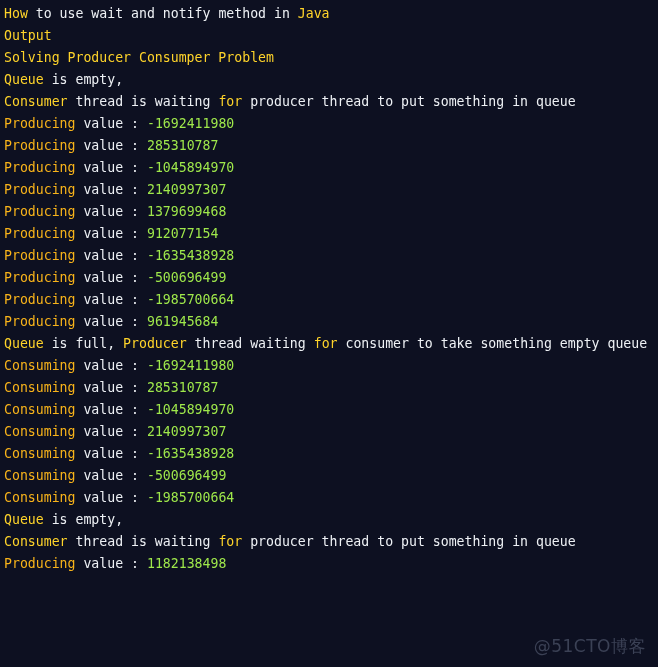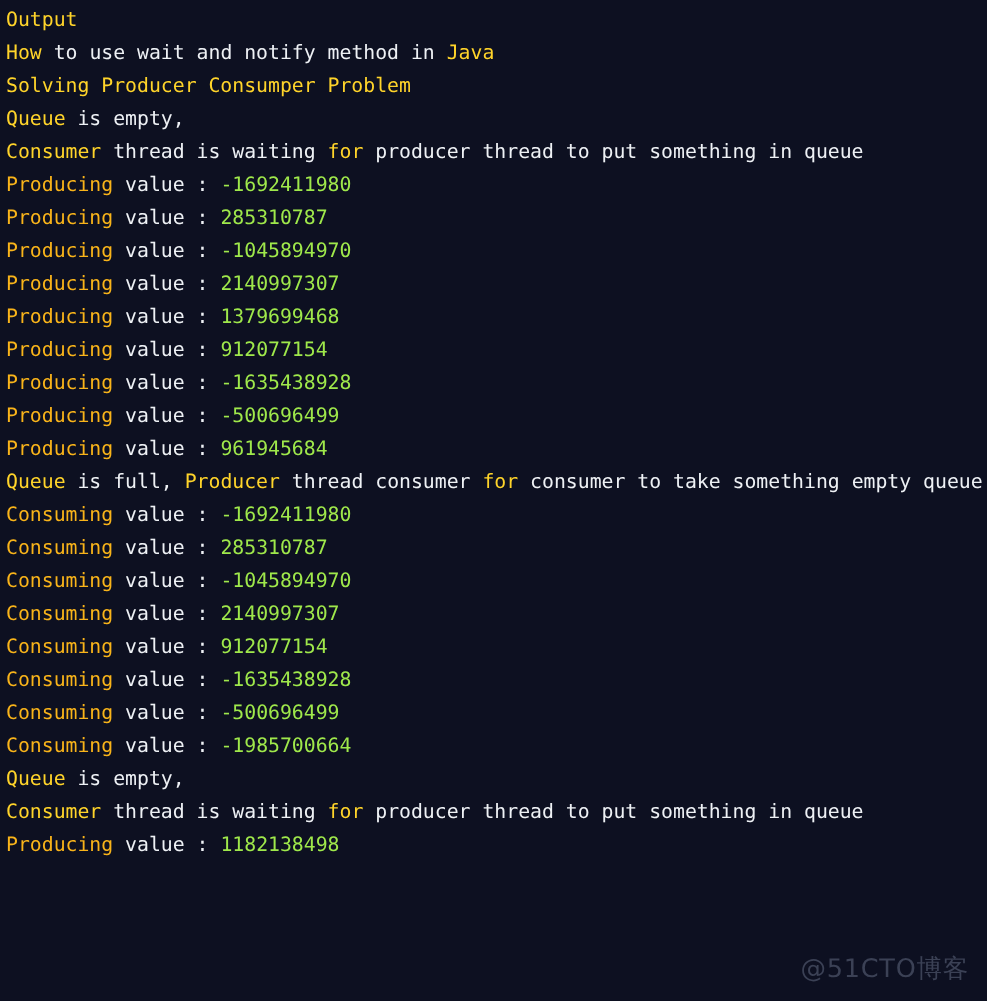--- a/index.html
+++ b/index.html
@@ -45,39 +45,39 @@
     letter-spacing: 0.5px;
     user-select: none;
     pointer-events: none;
   }
 </style>
 </head>
 <body>
 
 <div id="console-root" style="background: rgb(13, 16, 33);">
   <div id="console-lines">
+      <div class="line"><span class="tok c-yellow">How</span><span class="tok c-white"> to use wait and notify method in </span><span class="tok c-yellow">Java</span></div>
       <div class="line"><span class="tok c-yellow">Output</span></div>
-      <div class="line"><span class="tok c-yellow">How</span><span class="tok c-white"> to use wait and notify method in </span><span class="tok c-yellow">Java</span></div>
       <div class="line"><span class="tok c-yellow">Solving Producer Consumper Problem</span></div>
       <div class="line"><span class="tok c-yellow">Queue</span><span class="tok c-white"> is empty,</span><span class="tok c-yellow">Consumer</span><span class="tok c-white"> thread is waiting </span><span class="tok c-yellow">for</span><span class="tok c-white"> producer thread to put something in queue</span></div>
       <div class="line"><span class="tok c-orange">Producing</span><span class="tok c-white"> value</span><span class="tok c-white"> : </span><span class="tok c-green">-1692411980</span></div>
       <div class="line"><span class="tok c-orange">Producing</span><span class="tok c-white"> value</span><span class="tok c-white"> : </span><span class="tok c-green">285310787</span></div>
       <div class="line"><span class="tok c-orange">Producing</span><span class="tok c-white"> value</span><span class="tok c-white"> : </span><span class="tok c-green">-1045894970</span></div>
       <div class="line"><span class="tok c-orange">Producing</span><span class="tok c-white"> value</span><span class="tok c-white"> : </span><span class="tok c-green">2140997307</span></div>
       <div class="line"><span class="tok c-orange">Producing</span><span class="tok c-white"> value</span><span class="tok c-white"> : </span><span class="tok c-green">1379699468</span></div>
       <div class="line"><span class="tok c-orange">Producing</span><span class="tok c-white"> value</span><span class="tok c-white"> : </span><span class="tok c-green">912077154</span></div>
       <div class="line"><span class="tok c-orange">Producing</span><span class="tok c-white"> value</span><span class="tok c-white"> : </span><span class="tok c-green">-1635438928</span></div>
       <div class="line"><span class="tok c-orange">Producing</span><span class="tok c-white"> value</span><span class="tok c-white"> : </span><span class="tok c-green">-500696499</span></div>
+      <div class="line"><span class="tok c-orange">Producing</span><span class="tok c-white"> value</span><span class="tok c-white"> : </span><span class="tok c-green">-1985700664</span></div>
       <div class="line"><span class="tok c-orange">Producing</span><span class="tok c-white"> value</span><span class="tok c-white"> : </span><span class="tok c-green">961945684</span></div>
-      <div class="line"><span class="tok c-yellow">Queue</span><span class="tok c-white"> is full, </span><span class="tok c-yellow">Producer</span><span class="tok c-white"> thread consumer </span><span class="tok c-yellow">for</span><span class="tok c-white"> consumer to take something empty queue</span></div>
+      <div class="line"><span class="tok c-yellow">Queue</span><span class="tok c-white"> is full, </span><span class="tok c-yellow">Producer</span><span class="tok c-white"> thread waiting </span><span class="tok c-yellow">for</span><span class="tok c-white"> consumer to take something empty queue</span></div>
       <div class="line"><span class="tok c-orange">Consuming</span><span class="tok c-white"> value</span><span class="tok c-white"> : </span><span class="tok c-green">-1692411980</span></div>
       <div class="line"><span class="tok c-orange">Consuming</span><span class="tok c-white"> value</span><span class="tok c-white"> : </span><span class="tok c-green">285310787</span></div>
       <div class="line"><span class="tok c-orange">Consuming</span><span class="tok c-white"> value</span><span class="tok c-white"> : </span><span class="tok c-green">-1045894970</span></div>
       <div class="line"><span class="tok c-orange">Consuming</span><span class="tok c-white"> value</span><span class="tok c-white"> : </span><span class="tok c-green">2140997307</span></div>
-      <div class="line"><span class="tok c-orange">Consuming</span><span class="tok c-white"> value</span><span class="tok c-white"> : </span><span class="tok c-green">912077154</span></div>
       <div class="line"><span class="tok c-orange">Consuming</span><span class="tok c-white"> value</span><span class="tok c-white"> : </span><span class="tok c-green">-1635438928</span></div>
       <div class="line"><span class="tok c-orange">Consuming</span><span class="tok c-white"> value</span><span class="tok c-white"> : </span><span class="tok c-green">-500696499</span></div>
       <div class="line"><span class="tok c-orange">Consuming</span><span class="tok c-white"> value</span><span class="tok c-white"> : </span><span class="tok c-green">-1985700664</span></div>
       <div class="line"><span class="tok c-yellow">Queue</span><span class="tok c-white"> is empty,</span><span class="tok c-yellow">Consumer</span><span class="tok c-white"> thread is waiting </span><span class="tok c-yellow">for</span><span class="tok c-white"> producer thread to put something in queue</span></div>
       <div class="line"><span class="tok c-orange">Producing</span><span class="tok c-white"> value</span><span class="tok c-white"> : </span><span class="tok c-green">1182138498</span></div>
     </div>
   <div id="watermark" style="color: rgb(59, 65, 85);">@51CTO博客</div>
 </div>
 
 </body></html>

